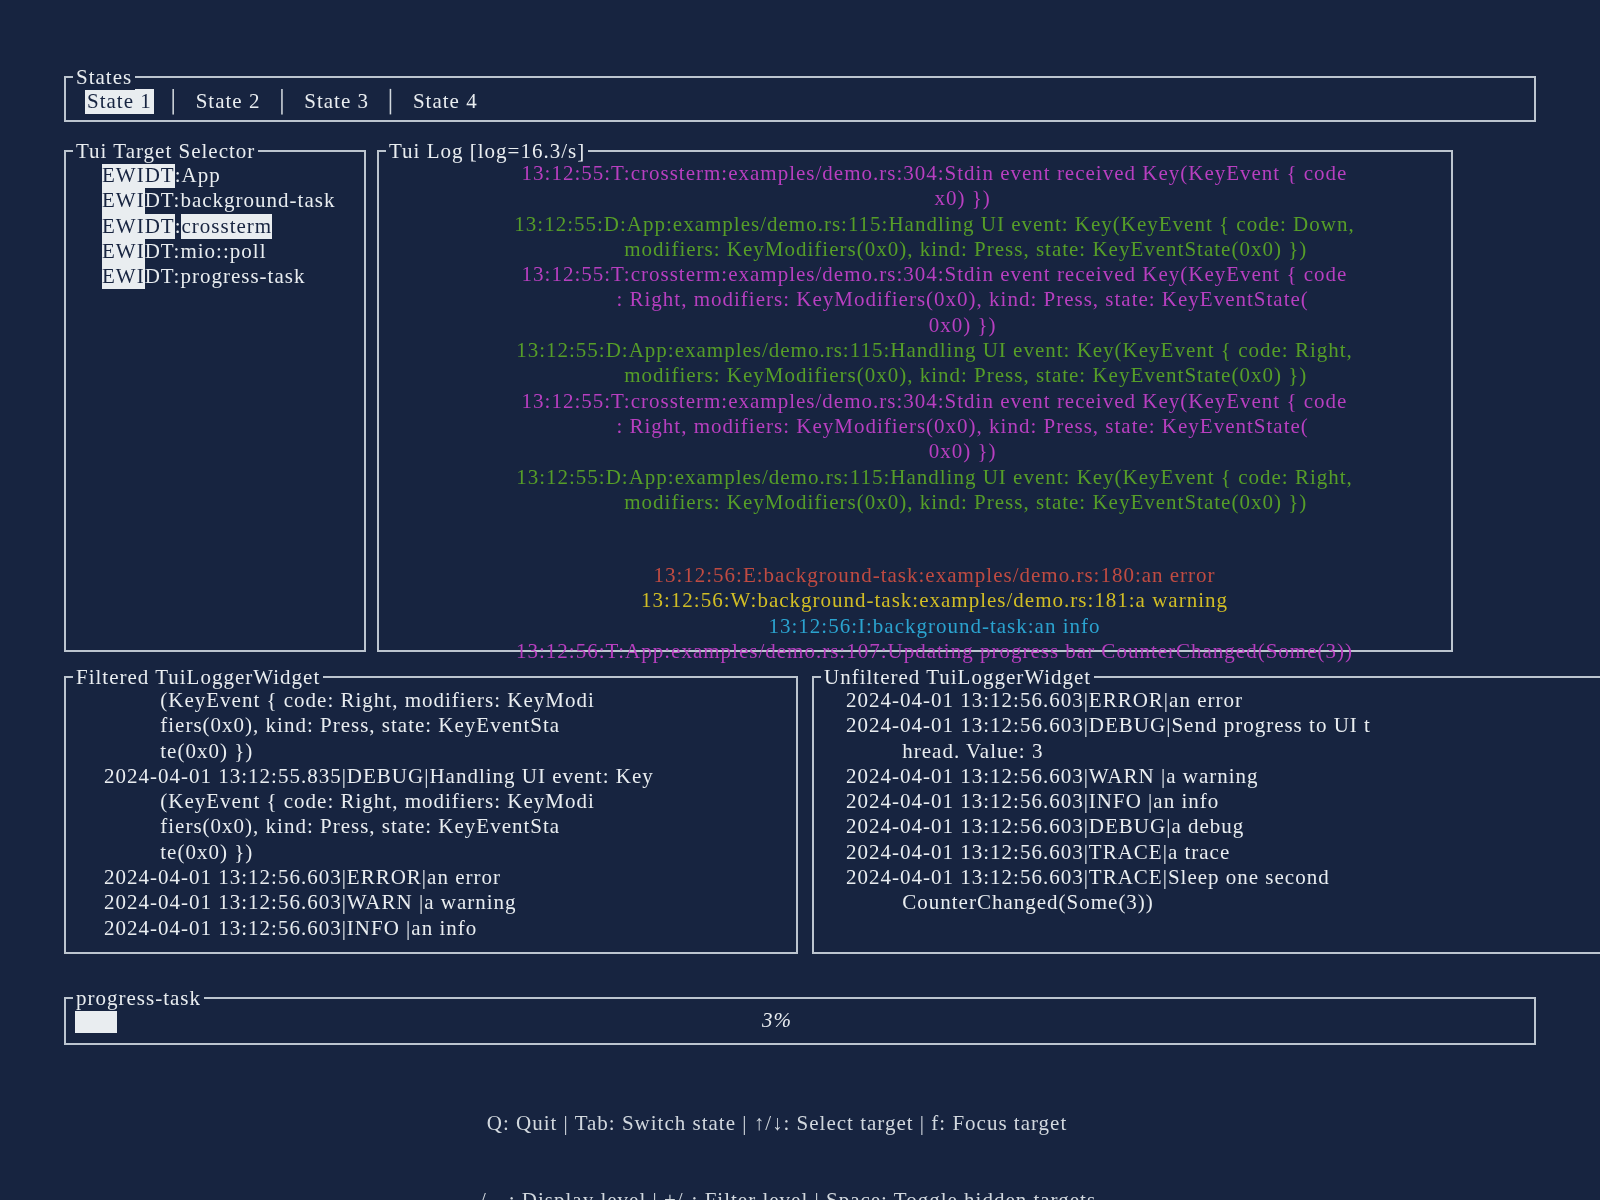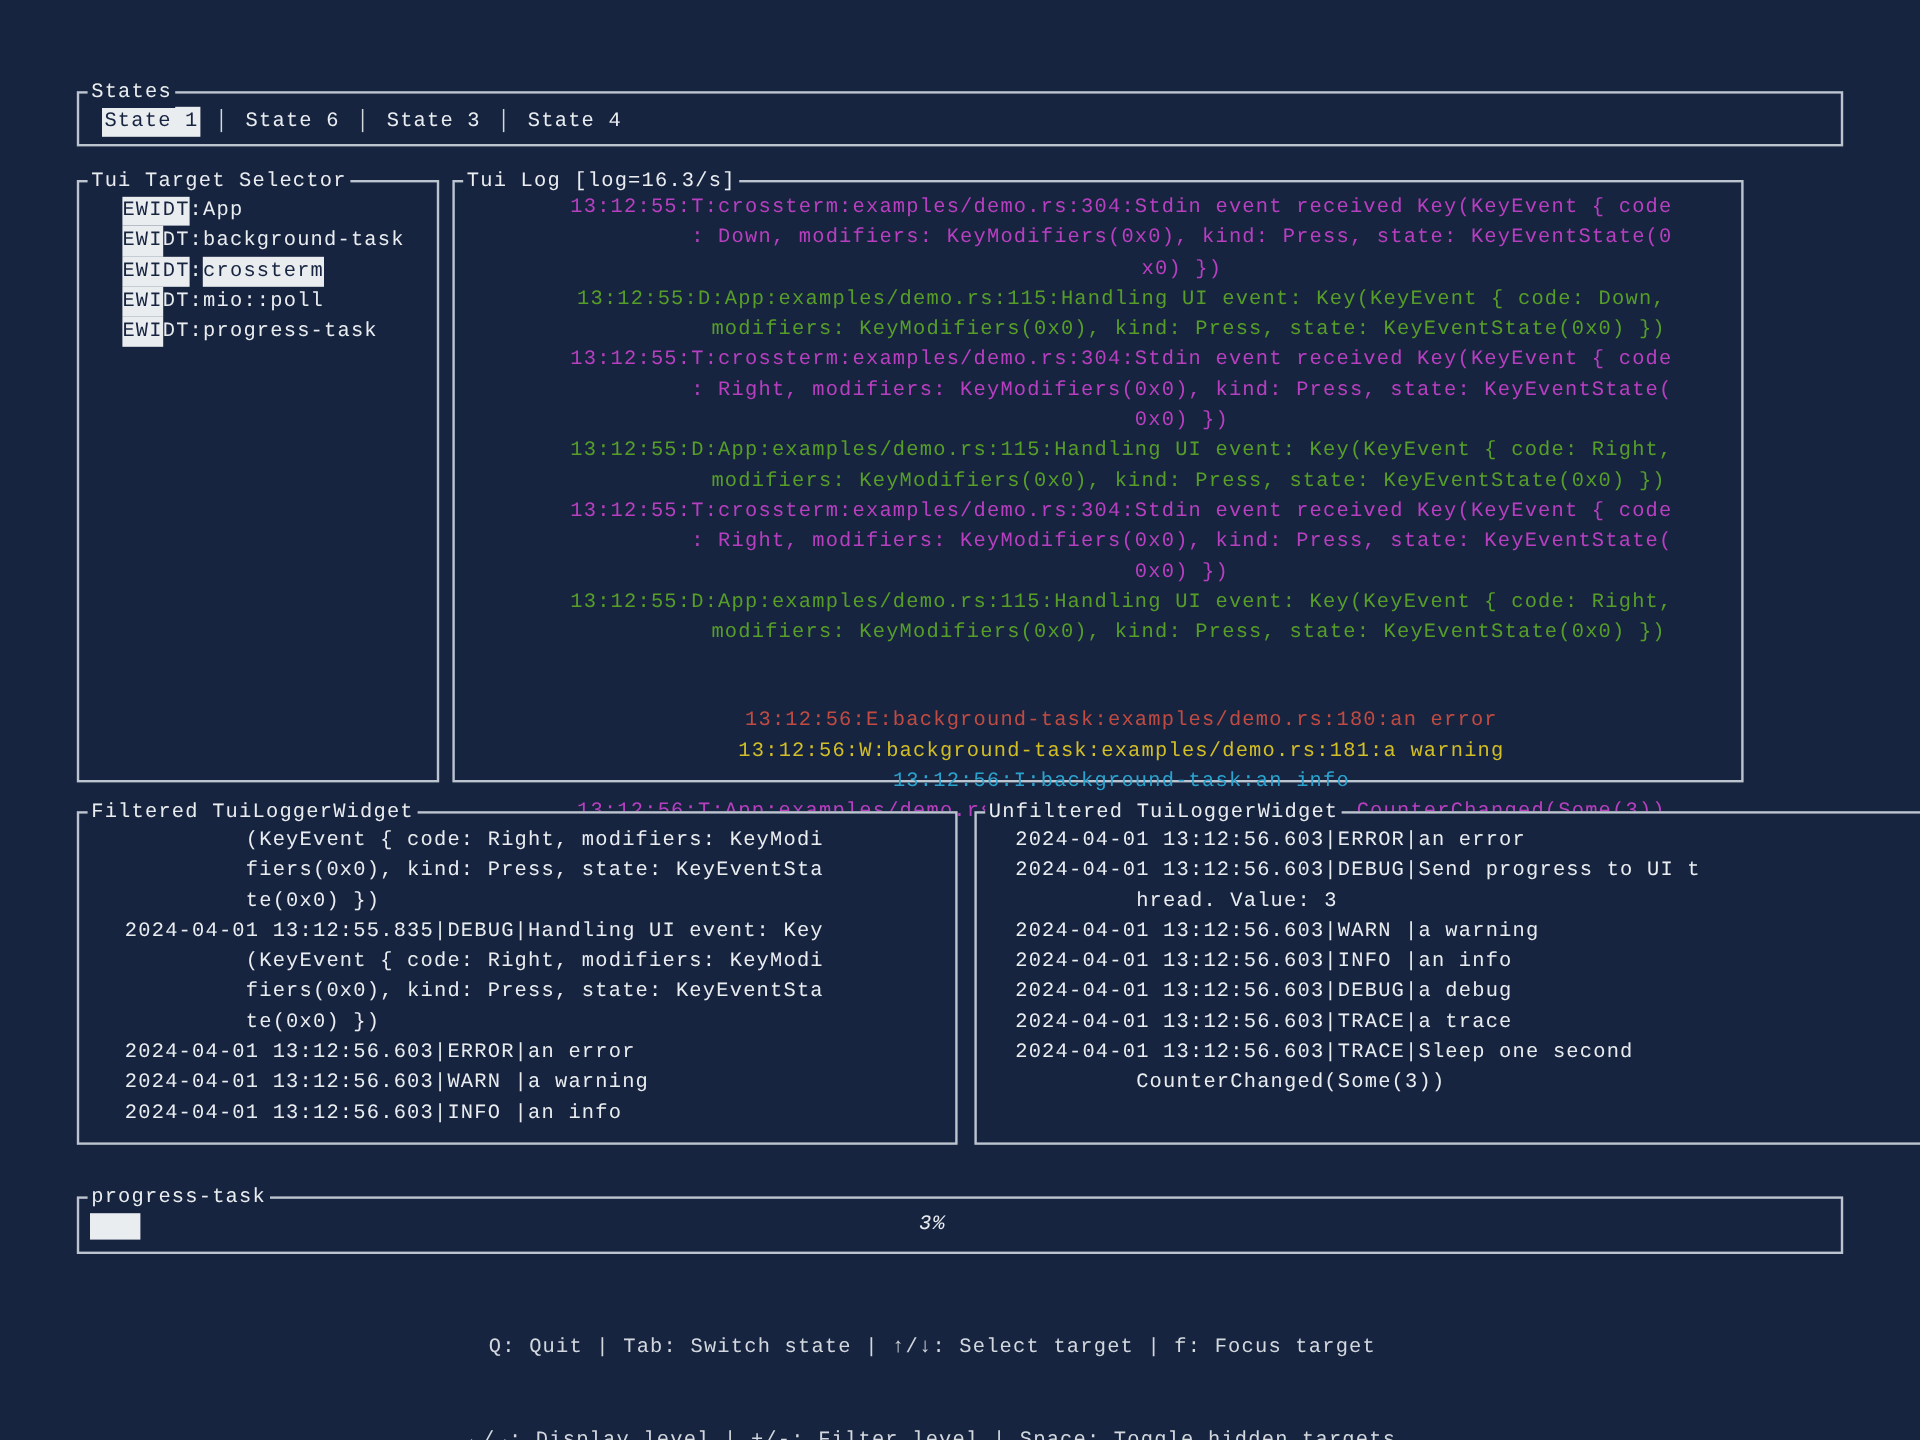--- a/index.html
+++ b/index.html
@@ -3,22 +3,22 @@
 <meta charset="utf-8">
 <style>
   :root{
     --bg:#172440; --fg:#e9edf0; --border:#bcc5cf; --dim:#d2d8de;
     --hl-bg:#e9edf0; --hl-fg:#172440;
     --trace:#b83fc0; --debug:#569e28; --error:#c04b42; --warn:#d2be25; --info:#2ba3cf;
   }
   html,body{margin:0;padding:0;background:var(--bg);}
   .screen{
     position:relative; width:1600px; height:1200px; background:var(--bg);
-    font-family:Liberation Mono, monospace;
-    font-size:17px; line-height:25.3px; letter-spacing:1px; color:var(--fg);
+    font-family:Liberation Serif, serif;
+    font-size:21px; line-height:25.3px; letter-spacing:1px; color:var(--fg);
     overflow:hidden;
   }
   .box{position:absolute; border:2px solid var(--border); box-sizing:border-box; background:var(--bg);}
   .btitle{
     position:absolute; top:-13px; left:7px; background:var(--bg);
     padding:0 3px; color:var(--fg); white-space:pre; z-index:2;
   }
   .row{white-space:pre; height:25.3px;padding-left:27px;}
   .inv{background:var(--hl-bg); color:var(--hl-fg); display:inline-block; height:25.3px;}
   
@@ -48,39 +48,38 @@
   #help{position:absolute; left:64px; top:1060px; width:1472px; padding-right:46px; box-sizing:border-box;
         text-align:center; color:var(--dim); line-height:25.5px; white-space:pre;}
 </style>
 </head>
 <body>
 
 <div class="screen">
 
   <div class="box" id="states-box">
     <span class="btitle">States</span>
-    <div id="states-tabs"><span class="tab sel">State 1</span><span class="tabsep">│</span><span class="tab">State 6</span><span class="tabsep">│</span><span class="tab">State 3</span><span class="tabsep">│</span><span class="tab">State 4</span></div>
+    <div id="states-tabs"><span class="tab sel">State 1</span><span class="tabsep">│</span><span class="tab">State 2</span><span class="tabsep">│</span><span class="tab">State 3</span><span class="tabsep">│</span><span class="tab">State 4</span></div>
   </div>
 
   <div class="box" id="selector-box">
     <span class="btitle">Tui Target Selector</span>
     <div class="inner">
       <div class="row"><span class="inv">EWIDT</span><span></span><span>:</span><span>App</span></div>
       <div class="row"><span class="inv">EWI</span><span>DT</span><span>:</span><span>background-task</span></div>
       <div class="row"><span class="inv">EWIDT</span><span></span><span>:</span><span class="inv">crossterm</span></div>
       <div class="row"><span class="inv">EWI</span><span>DT</span><span>:</span><span>mio::poll</span></div>
       <div class="row"><span class="inv">EWI</span><span>DT</span><span>:</span><span>progress-task</span></div>
     </div>
   </div>
 
   <div class="box" id="tuilog-box">
     <span class="btitle">Tui Log [log=16.3/s]</span>
     <div class="inner">
       <div class="row lvl-trace">13:12:55:T:crossterm:examples/demo.rs:304:Stdin event received Key(KeyEvent { code</div>
-      <div class="row lvl-trace">         : Down, modifiers: KeyModifiers(0x0), kind: Press, state: KeyEventState(0</div>
       <div class="row lvl-trace">         x0) })</div>
       <div class="row lvl-debug">13:12:55:D:App:examples/demo.rs:115:Handling UI event: Key(KeyEvent { code: Down,</div>
       <div class="row lvl-debug">          modifiers: KeyModifiers(0x0), kind: Press, state: KeyEventState(0x0) })</div>
       <div class="row lvl-trace">13:12:55:T:crossterm:examples/demo.rs:304:Stdin event received Key(KeyEvent { code</div>
       <div class="row lvl-trace">         : Right, modifiers: KeyModifiers(0x0), kind: Press, state: KeyEventState(</div>
       <div class="row lvl-trace">         0x0) })</div>
       <div class="row lvl-debug">13:12:55:D:App:examples/demo.rs:115:Handling UI event: Key(KeyEvent { code: Right,</div>
       <div class="row lvl-debug">          modifiers: KeyModifiers(0x0), kind: Press, state: KeyEventState(0x0) })</div>
       <div class="row lvl-trace">13:12:55:T:crossterm:examples/demo.rs:304:Stdin event received Key(KeyEvent { code</div>
       <div class="row lvl-trace">         : Right, modifiers: KeyModifiers(0x0), kind: Press, state: KeyEventState(</div>

